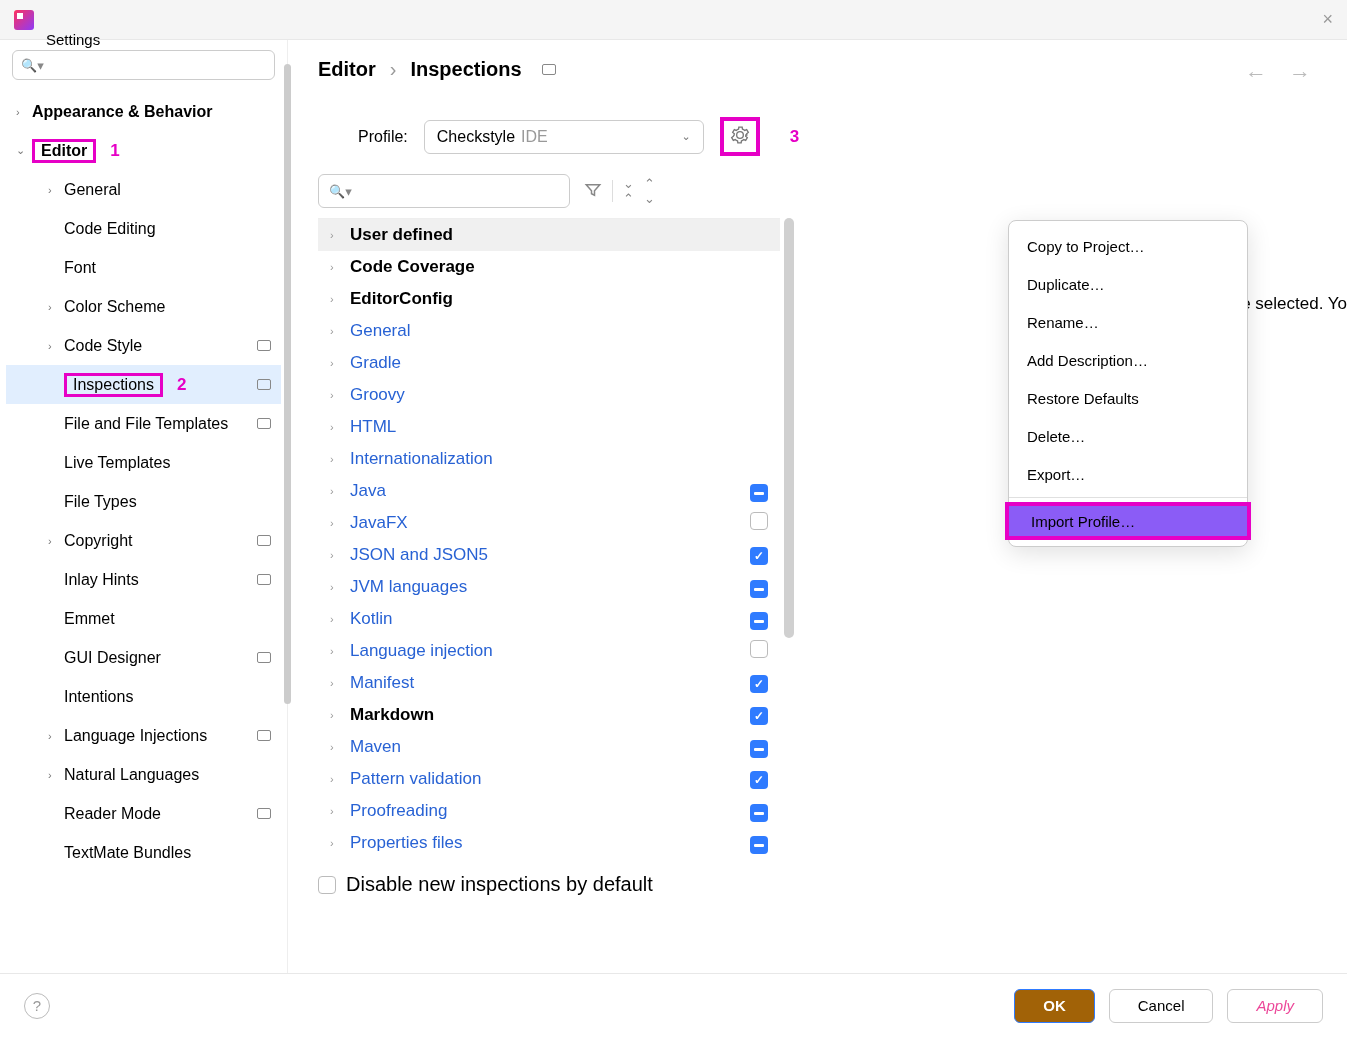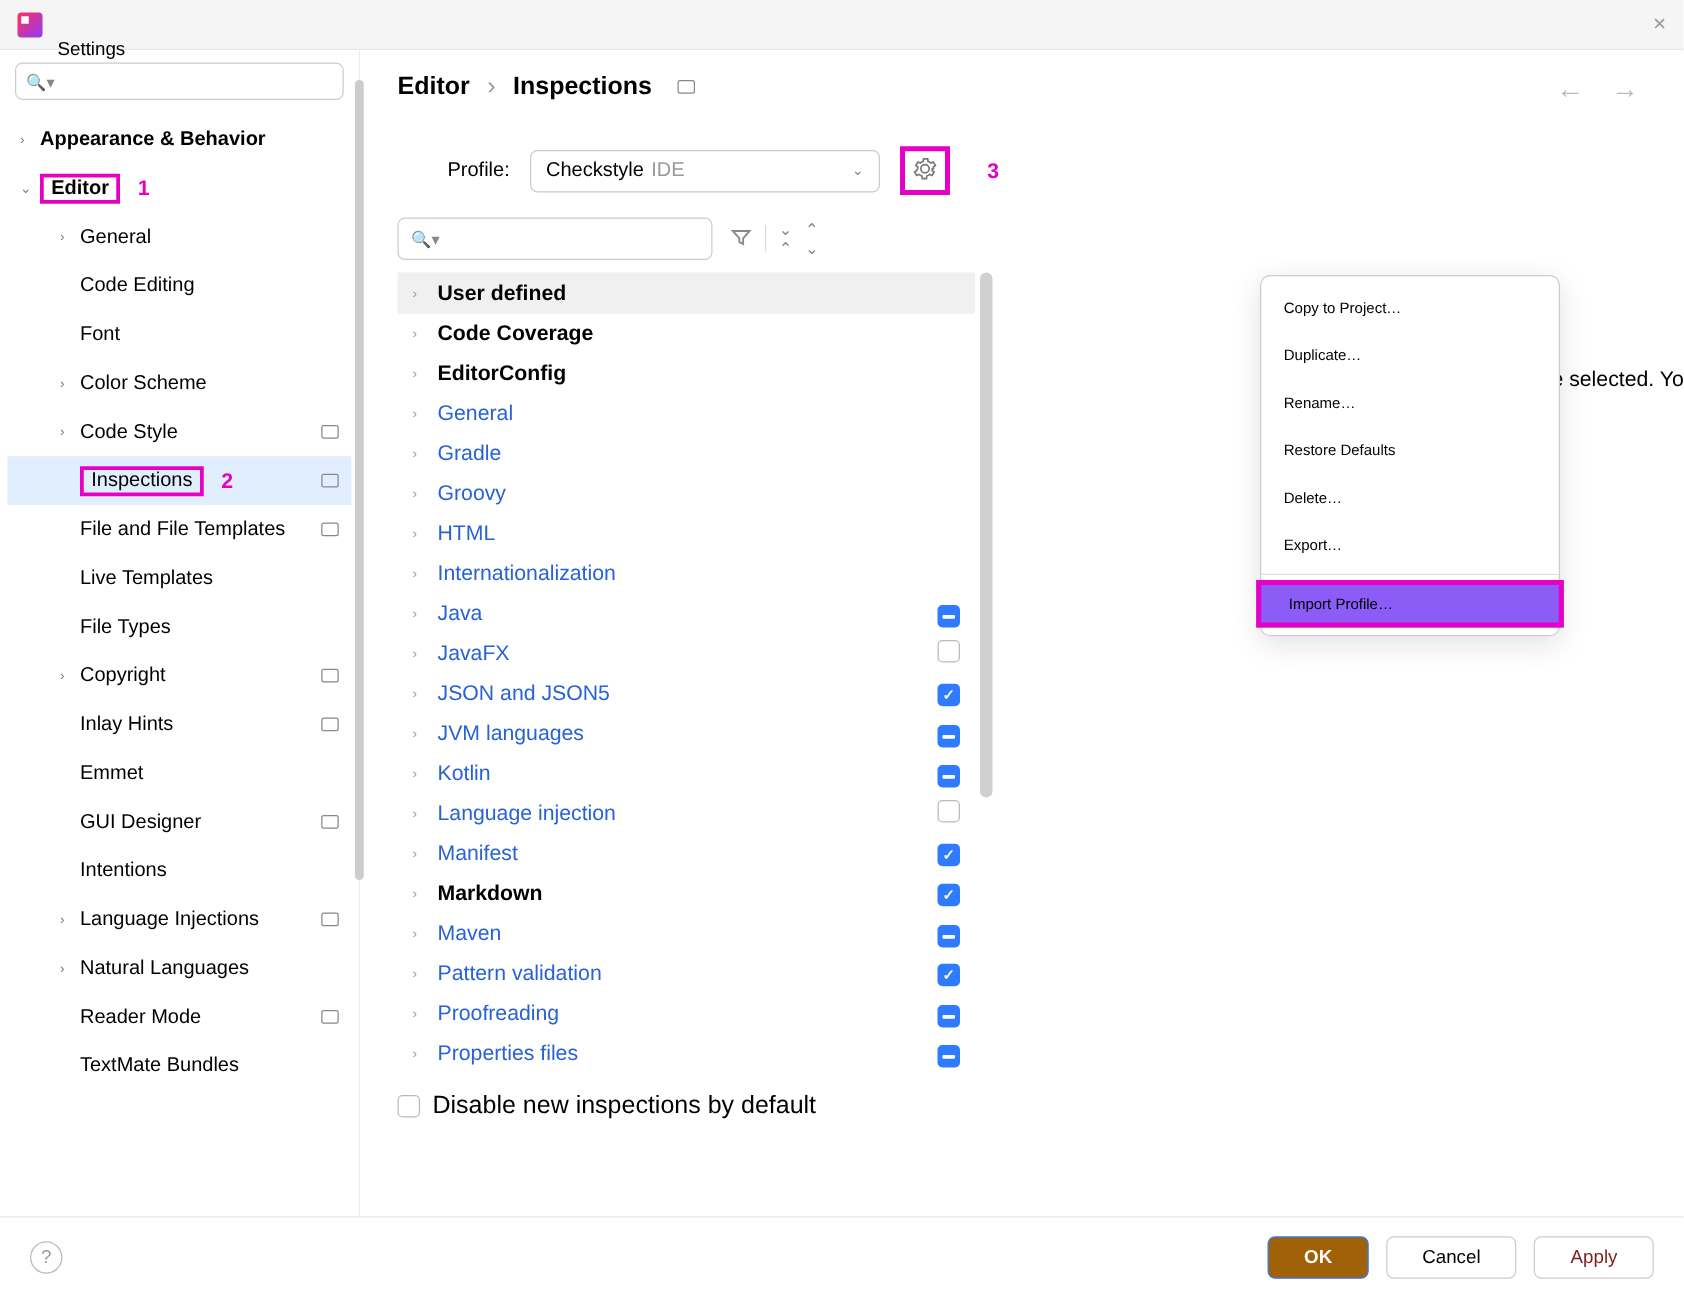--- a/index.html
+++ b/index.html
@@ -62,31 +62,31 @@
 .cb-empty { border: 1.5px solid #bbb; background: #fff; }
 .list-wrap { position: relative; width: 462px; }
 .list-scroll { position: absolute; right: -14px; top: 0; width: 10px; height: 420px; background: #d0d0d0; border-radius: 5px; }
 
 .disable-row { display: flex; align-items: center; gap: 10px; margin-top: 14px; font-size: 20px; }
 .disable-row .cb-empty { width: 18px; height: 18px; }
 
 .desc-text { position: absolute; left: 870px; top: 250px; font-size: 17px; line-height: 1.6; width: 340px; }
 
 .popup { position: absolute; left: 720px; top: 180px; width: 240px; background: #fff; border: 1px solid #ccc; border-radius: 8px; box-shadow: 0 6px 24px rgba(0,0,0,.12); padding: 6px 0; z-index: 100; }
-.popup-item { height: 38px; display: flex; align-items: center; padding: 0 18px; font-size: 12px; cursor: pointer; }
+.popup-item { height: 38px; display: flex; align-items: center; padding: 0 18px; font-size: 15px; cursor: pointer; }
 .popup-item.hl { background: #8b5cf6; }
 .popup-item.boxed { border: 4px solid #e600c6; margin: 0 -4px; padding: 0 22px; }
 .popup-sep { height: 1px; background: #e0e0e0; margin: 4px 0; }
 
 .footer { position: absolute; bottom: 0; left: 0; right: 0; height: 64px; border-top: 1px solid #e8e8e8; display: flex; align-items: center; padding: 0 24px; background: #fff; }
 .help-circle { width: 26px; height: 26px; border: 1.5px solid #bbb; border-radius: 50%; display: flex; align-items: center; justify-content: center; color: #999; font-size: 15px; }
 .footer-btns { margin-left: auto; display: flex; gap: 14px; }
 .btn { height: 34px; padding: 0 28px; border-radius: 6px; border: 1px solid #ccc; background: #fff; font-size: 15px; cursor: pointer; }
 .btn.primary { background: #a16207; color: #fff; border-color: #2f7bff; font-weight: 600; }
-.btn.disabled { color: #7f1d1d; }
+.btn.disabled { color: #ec4899; font-style: italic; }
 
 svg.gear path { fill: none; stroke: currentColor; stroke-width: 1.6; }
 </style>
 </head>
 <body>
 
 <div class="titlebar">
   <span class="app-icon"></span>
   <span class="title-text">Settings</span>
   <span class="close-x">×</span>
@@ -342,20 +342,21 @@
       <span>Disable new inspections by default</span>
     </div>
 
     <div class="desc-text">pections are selected. You can edit ingle inspection.</div>
 
     <div class="popup">
       <div id="popup-items">
           <div class="popup-item">Copy to Project…</div>
           <div class="popup-item">Duplicate…</div>
           <div class="popup-item">Rename…</div>
+          <div class="popup-item">Add Description…</div>
           <div class="popup-item">Restore Defaults</div>
           <div class="popup-item">Delete…</div>
           <div class="popup-item">Export…</div>
           <div class="popup-sep"></div>
           <div class="popup-item hl boxed">Import Profile…</div>
         </div>
     </div>
   </div>
 </div>
 

